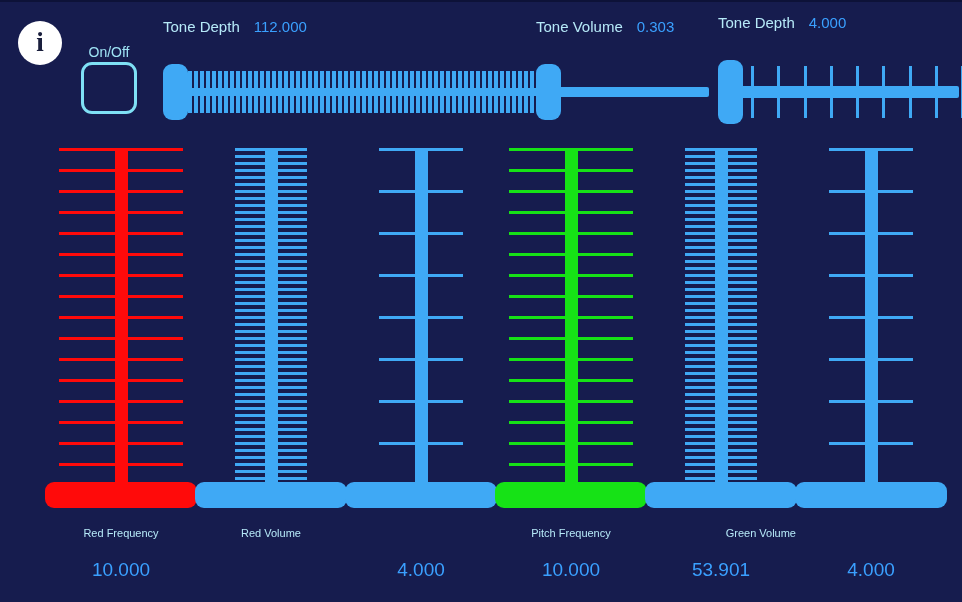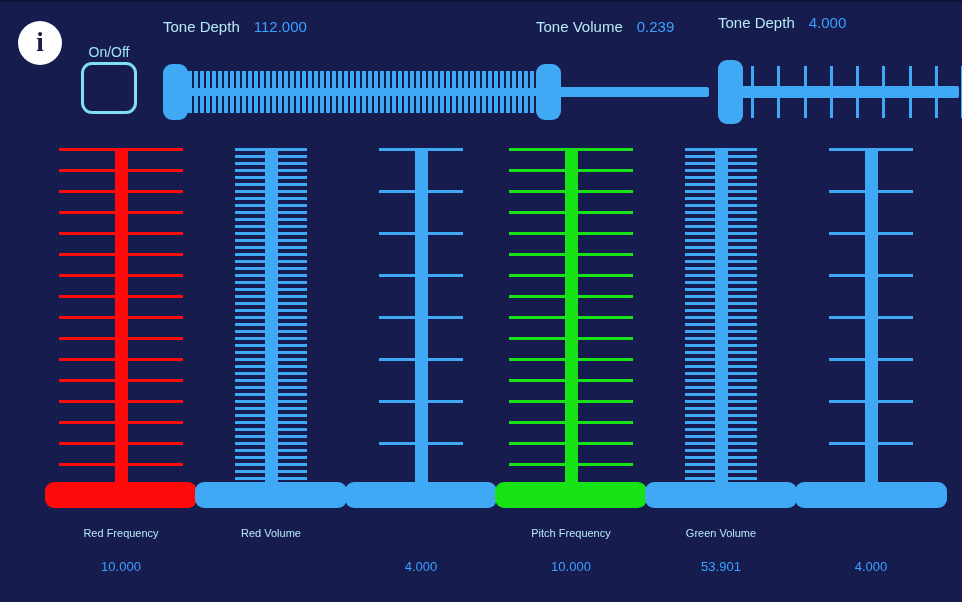--- a/index.html
+++ b/index.html
@@ -169,21 +169,21 @@
     text-align: center;
     font-size: 11px;
     color: #b6e9f8;
     white-space: nowrap;
   }
   .vvalue {
     position: absolute;
     left: 0;
     width: 100%;
     text-align: center;
-    font-size: 13px;
+    font-size: 19px;
     color: #3aa0ff;
     white-space: nowrap;
   }
 </style>
 </head>
 <body>
 
 <div id="app">
 
   <div id="info-btn">
@@ -197,21 +197,21 @@
 
   <div id="top-slider-host">
       <div class="hslider" style="left: 163px; top: 62px; width: 375px; height: 56px;">
         <div class="htitle"><span class="lbl">Tone Depth</span><span class="val">112.000</span></div>
         <div class="hbar" style="left: 23px; top: 7px; width: 350px; height: 42px; background: rgb(63, 169, 245);"></div>
         <div class="hticks dense" style="left: 23px; top: 7px; width: 350px; height: 42px;"></div>
         <div class="hbar" style="left: 23px; top: 24px; width: 350px; height: 8px; background: rgb(63, 169, 245); z-index: 2;"></div>
         <div class="hthumb" style="left: 0px; top: 0px; width: 25px; height: 56px; background: rgb(63, 169, 245);"></div>
       </div>
       <div class="hslider" style="left: 536px; top: 62px; width: 175px; height: 56px;">
-        <div class="htitle"><span class="lbl">Tone Volume</span><span class="val">0.239</span></div>
+        <div class="htitle"><span class="lbl">Tone Volume</span><span class="val">0.303</span></div>
         <div class="htrack" style="left: 23px; top: 23px; width: 150px; height: 10px; background: rgb(63, 169, 245);"></div>
         <div class="hthumb" style="left: 0px; top: 0px; width: 25px; height: 56px; background: rgb(63, 169, 245);"></div>
       </div>
       <div class="hslider" style="left: 718px; top: 58px; width: 241px; height: 64px;">
         <div class="htitle"><span class="lbl">Tone Depth</span><span class="val">4.000</span></div>
         <div class="htrack" style="left: 23px; top: 26px; width: 218px; height: 12px; background: rgb(63, 169, 245);"></div>
         <div class="htick" style="left: 33px; top: 6px; height: 52px; background: rgb(63, 169, 245);"></div>
         <div class="htick" style="left: 59px; top: 6px; height: 52px; background: rgb(63, 169, 245);"></div>
         <div class="htick" style="left: 86px; top: 6px; height: 52px; background: rgb(63, 169, 245);"></div>
         <div class="htick" style="left: 112px; top: 6px; height: 52px; background: rgb(63, 169, 245);"></div>
@@ -298,21 +298,21 @@
         <div class="vthumb" style="top: 340px; background: rgb(22, 226, 22);"></div>
         <div class="vlabel" style="top: 385px;">Pitch Frequency</div>
         <div class="vvalue" style="top: 417px;">10.000</div>
       </div>
       <div class="vslider" style="left: 646px;">
         <div class="vstem" style="height: 348px; background: rgb(63, 169, 245); width: 13px; margin-left: -6.5px;"></div>
         <div class="vticks" style="margin-left: -36px; width: 72px; height: 348px; background-image: repeating-linear-gradient(rgb(63, 169, 245) 0px, rgb(63, 169, 245) 3px, rgb(22, 28, 78) 3px, rgb(22, 28, 78) 7px);">
           <div style="position: absolute; left: 29.5px; top: 0px; width: 13px; height: 348px; background: rgb(63, 169, 245);"></div>
         </div>
         <div class="vthumb" style="top: 340px; background: rgb(63, 169, 245);"></div>
-        <div class="vlabel" style="top: 385px;">Green Volume</div>
+        <div class="vlabel" style="top: 385px; text-align: right;">Green Volume</div>
         <div class="vvalue" style="top: 417px;">53.901</div>
       </div>
       <div class="vslider" style="left: 796px;">
         <div class="vstem" style="height: 348px; background: rgb(63, 169, 245); width: 13px; margin-left: -6.5px;"></div>
         <div class="vticks" style="margin-left: -42px; width: 84px; height: 348px;">
           <div class="vtick" style="top: 0px; width: 84px; background: rgb(63, 169, 245);"></div>
           <div class="vtick" style="top: 42px; width: 84px; background: rgb(63, 169, 245);"></div>
           <div class="vtick" style="top: 84px; width: 84px; background: rgb(63, 169, 245);"></div>
           <div class="vtick" style="top: 126px; width: 84px; background: rgb(63, 169, 245);"></div>
           <div class="vtick" style="top: 168px; width: 84px; background: rgb(63, 169, 245);"></div>

